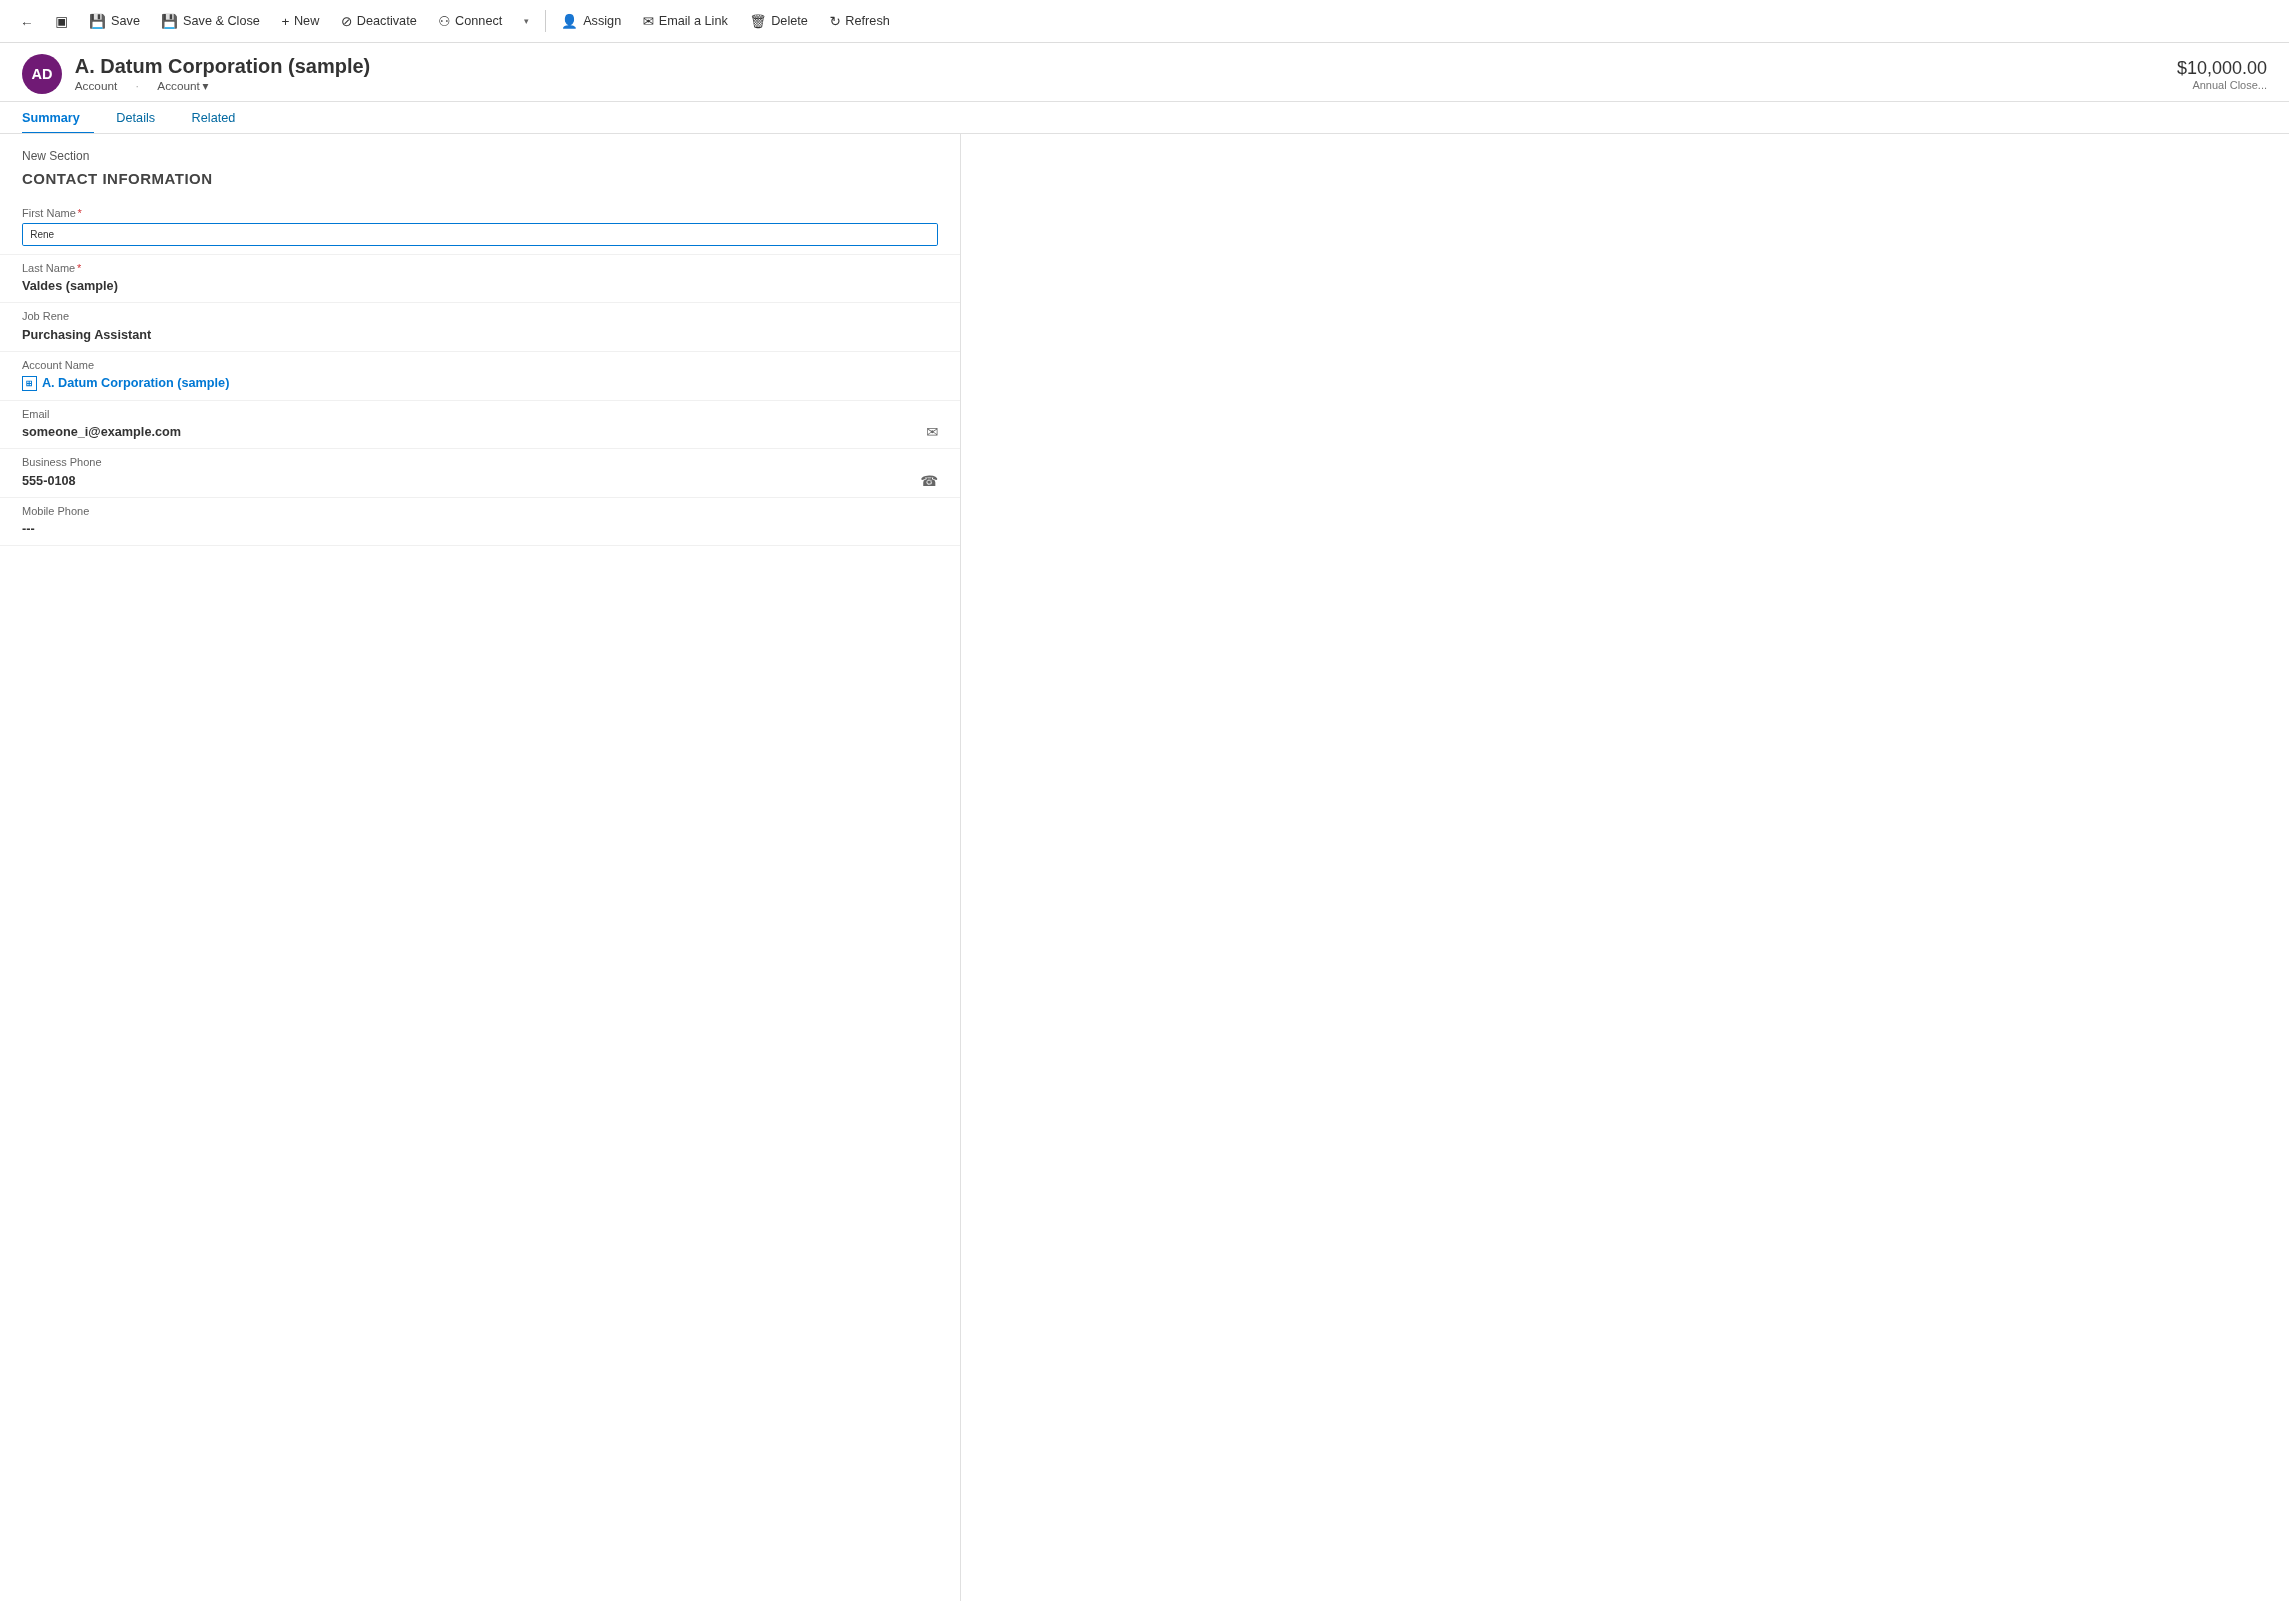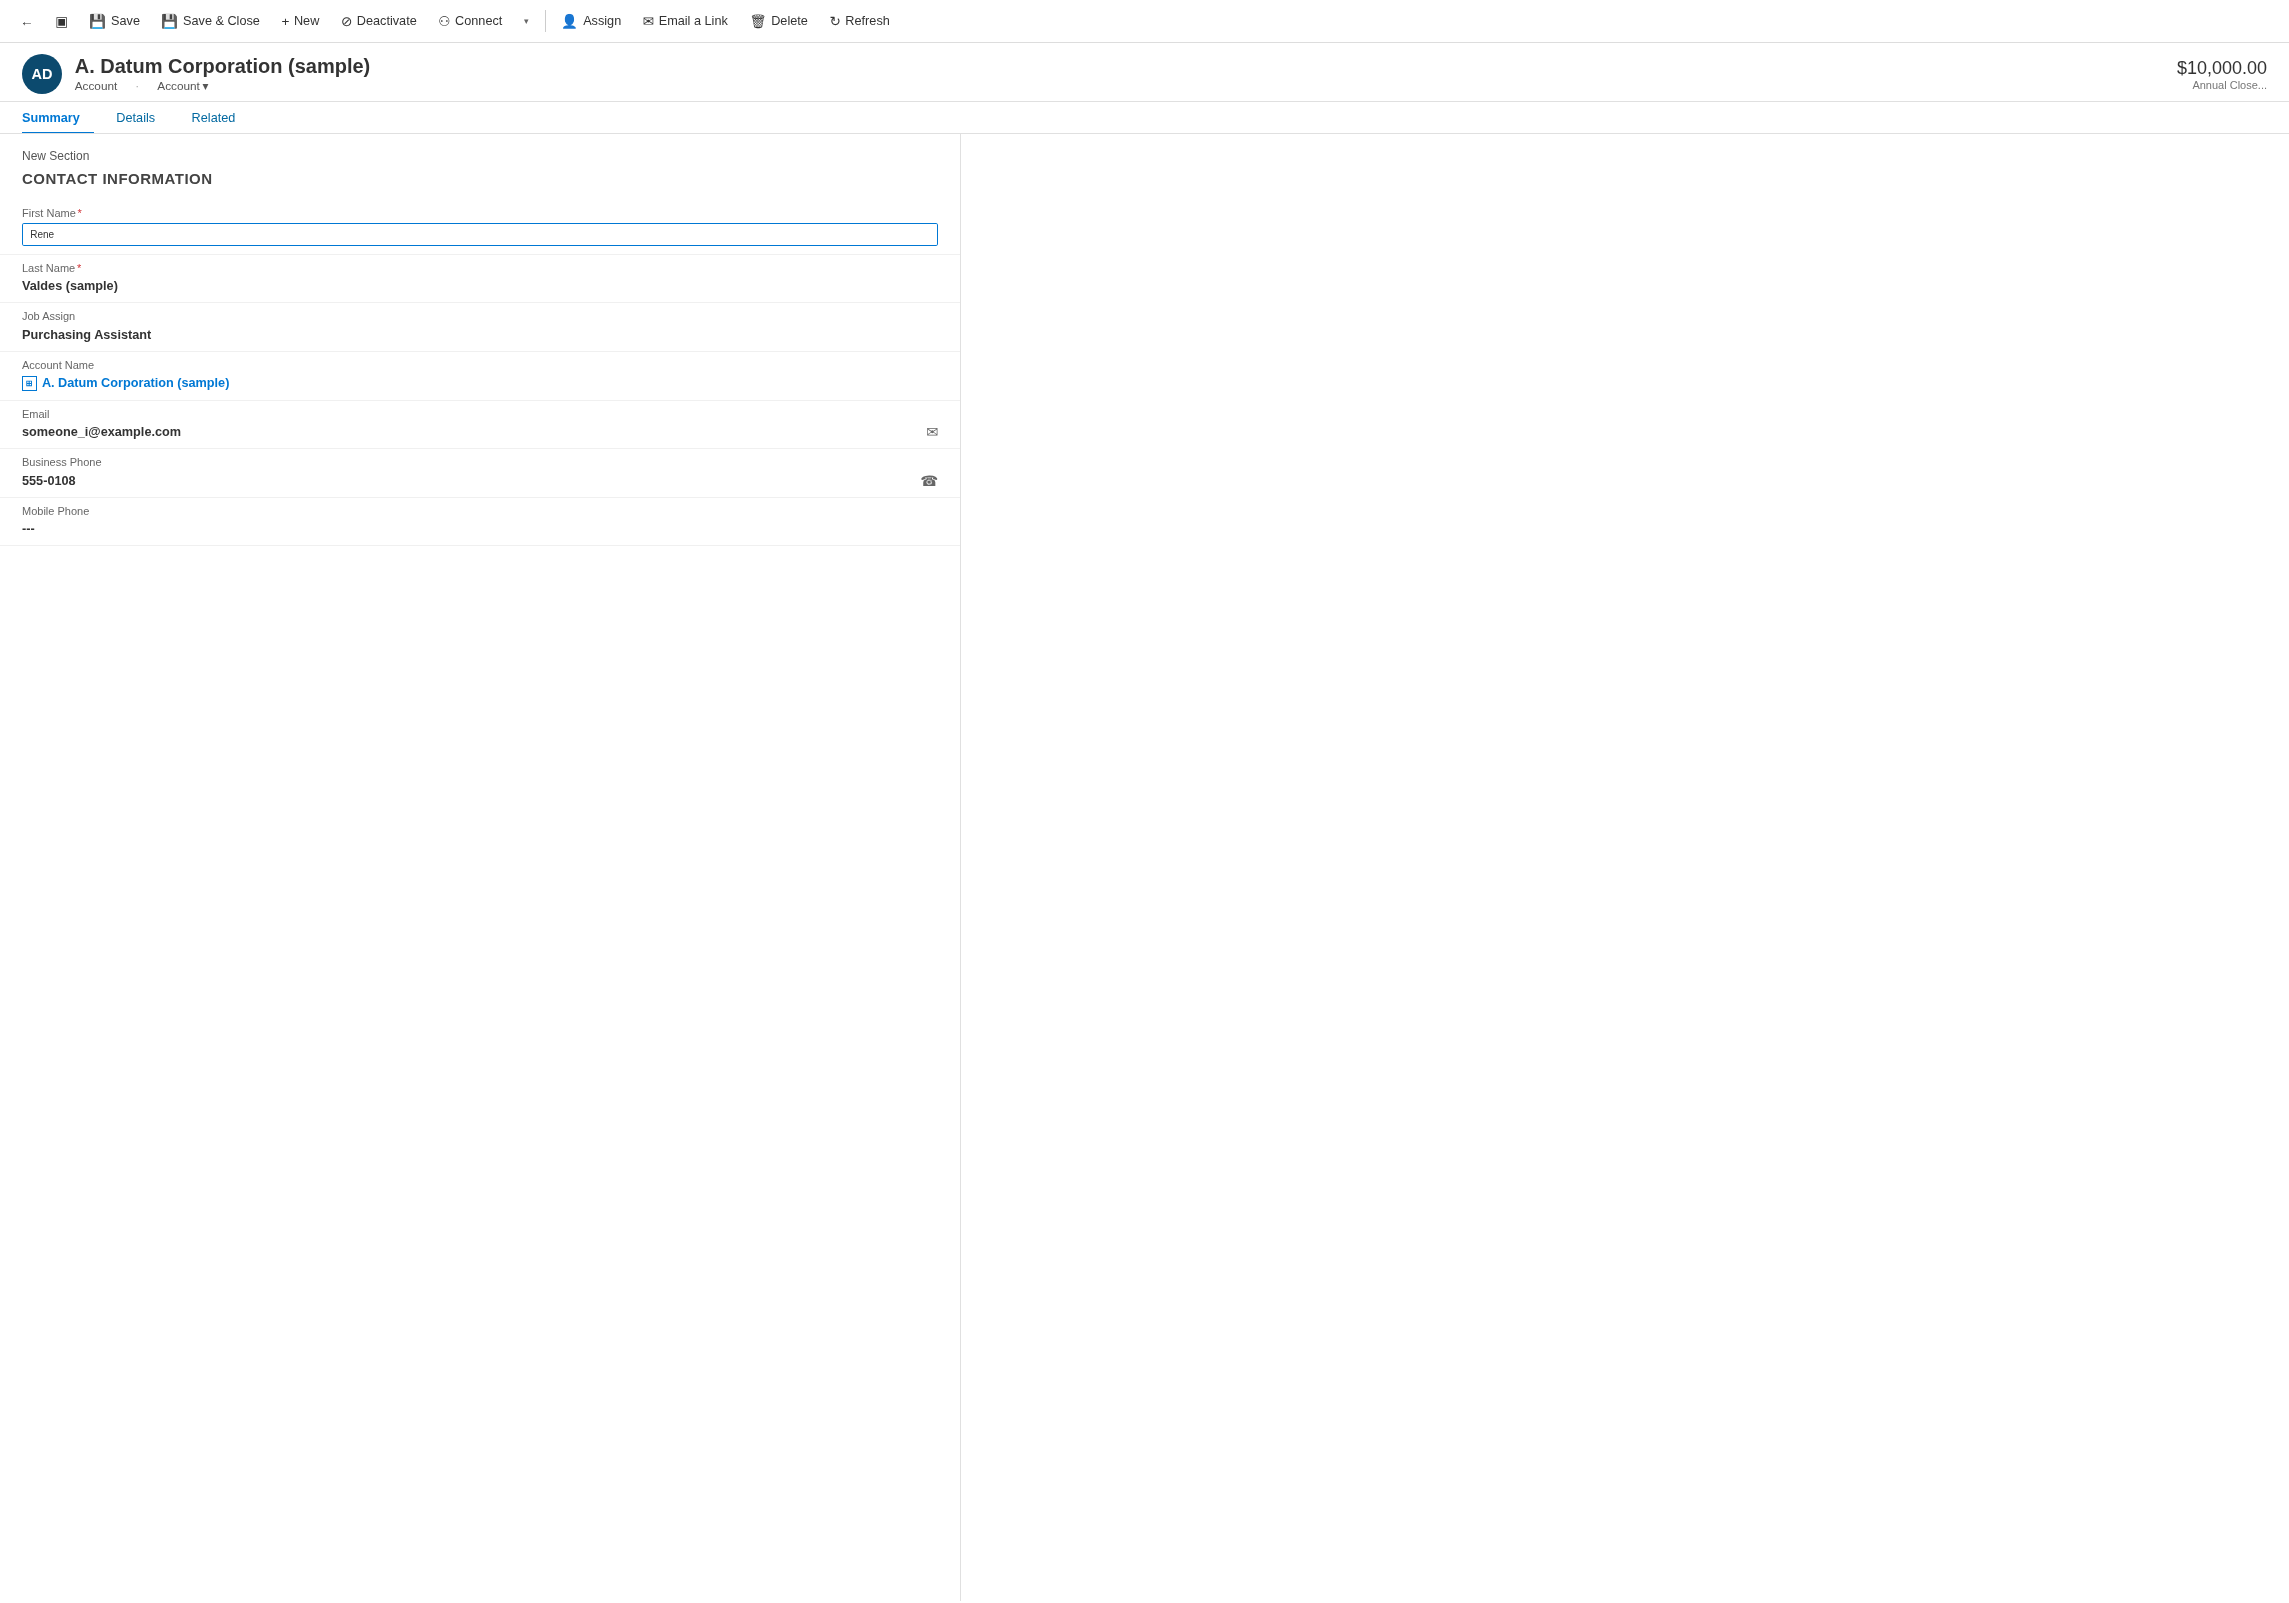--- a/index.html
+++ b/index.html
@@ -50,21 +50,21 @@
     }
     .record-header-left {
       display: flex;
       align-items: center;
       gap: 12.7px;
     }
     .avatar {
       width: 40px;
       height: 40px;
       border-radius: 50%;
-      background: #0c4a6e;
+      background: #701a75;
       color: #fff;
       display: flex;
       align-items: center;
       justify-content: center;
       font-size: 14.5px;
       font-weight: bold;
       flex-shrink: 0;
     }
     .record-title {
       font-size: 20px;
@@ -310,21 +310,21 @@
 
     <div class="field-group">
       <div class="field-label">
         <span>Last Name</span>
           <span class="required-star">*</span>
       </div>
       <div class="field-value">Valdes (sample)</div>
     </div>
 
     <div class="field-group">
-      <div class="field-label">Job Assign</div>
+      <div class="field-label">Job Rene</div>
       <div class="field-value">Purchasing Assistant</div>
     </div>
 
     <div class="field-group">
       <div class="field-label">Account Name</div>
       <div class="field-value link">
         <span class="account-icon">⊞</span>
         <span>A. Datum Corporation (sample)</span>
       </div>
     </div>

